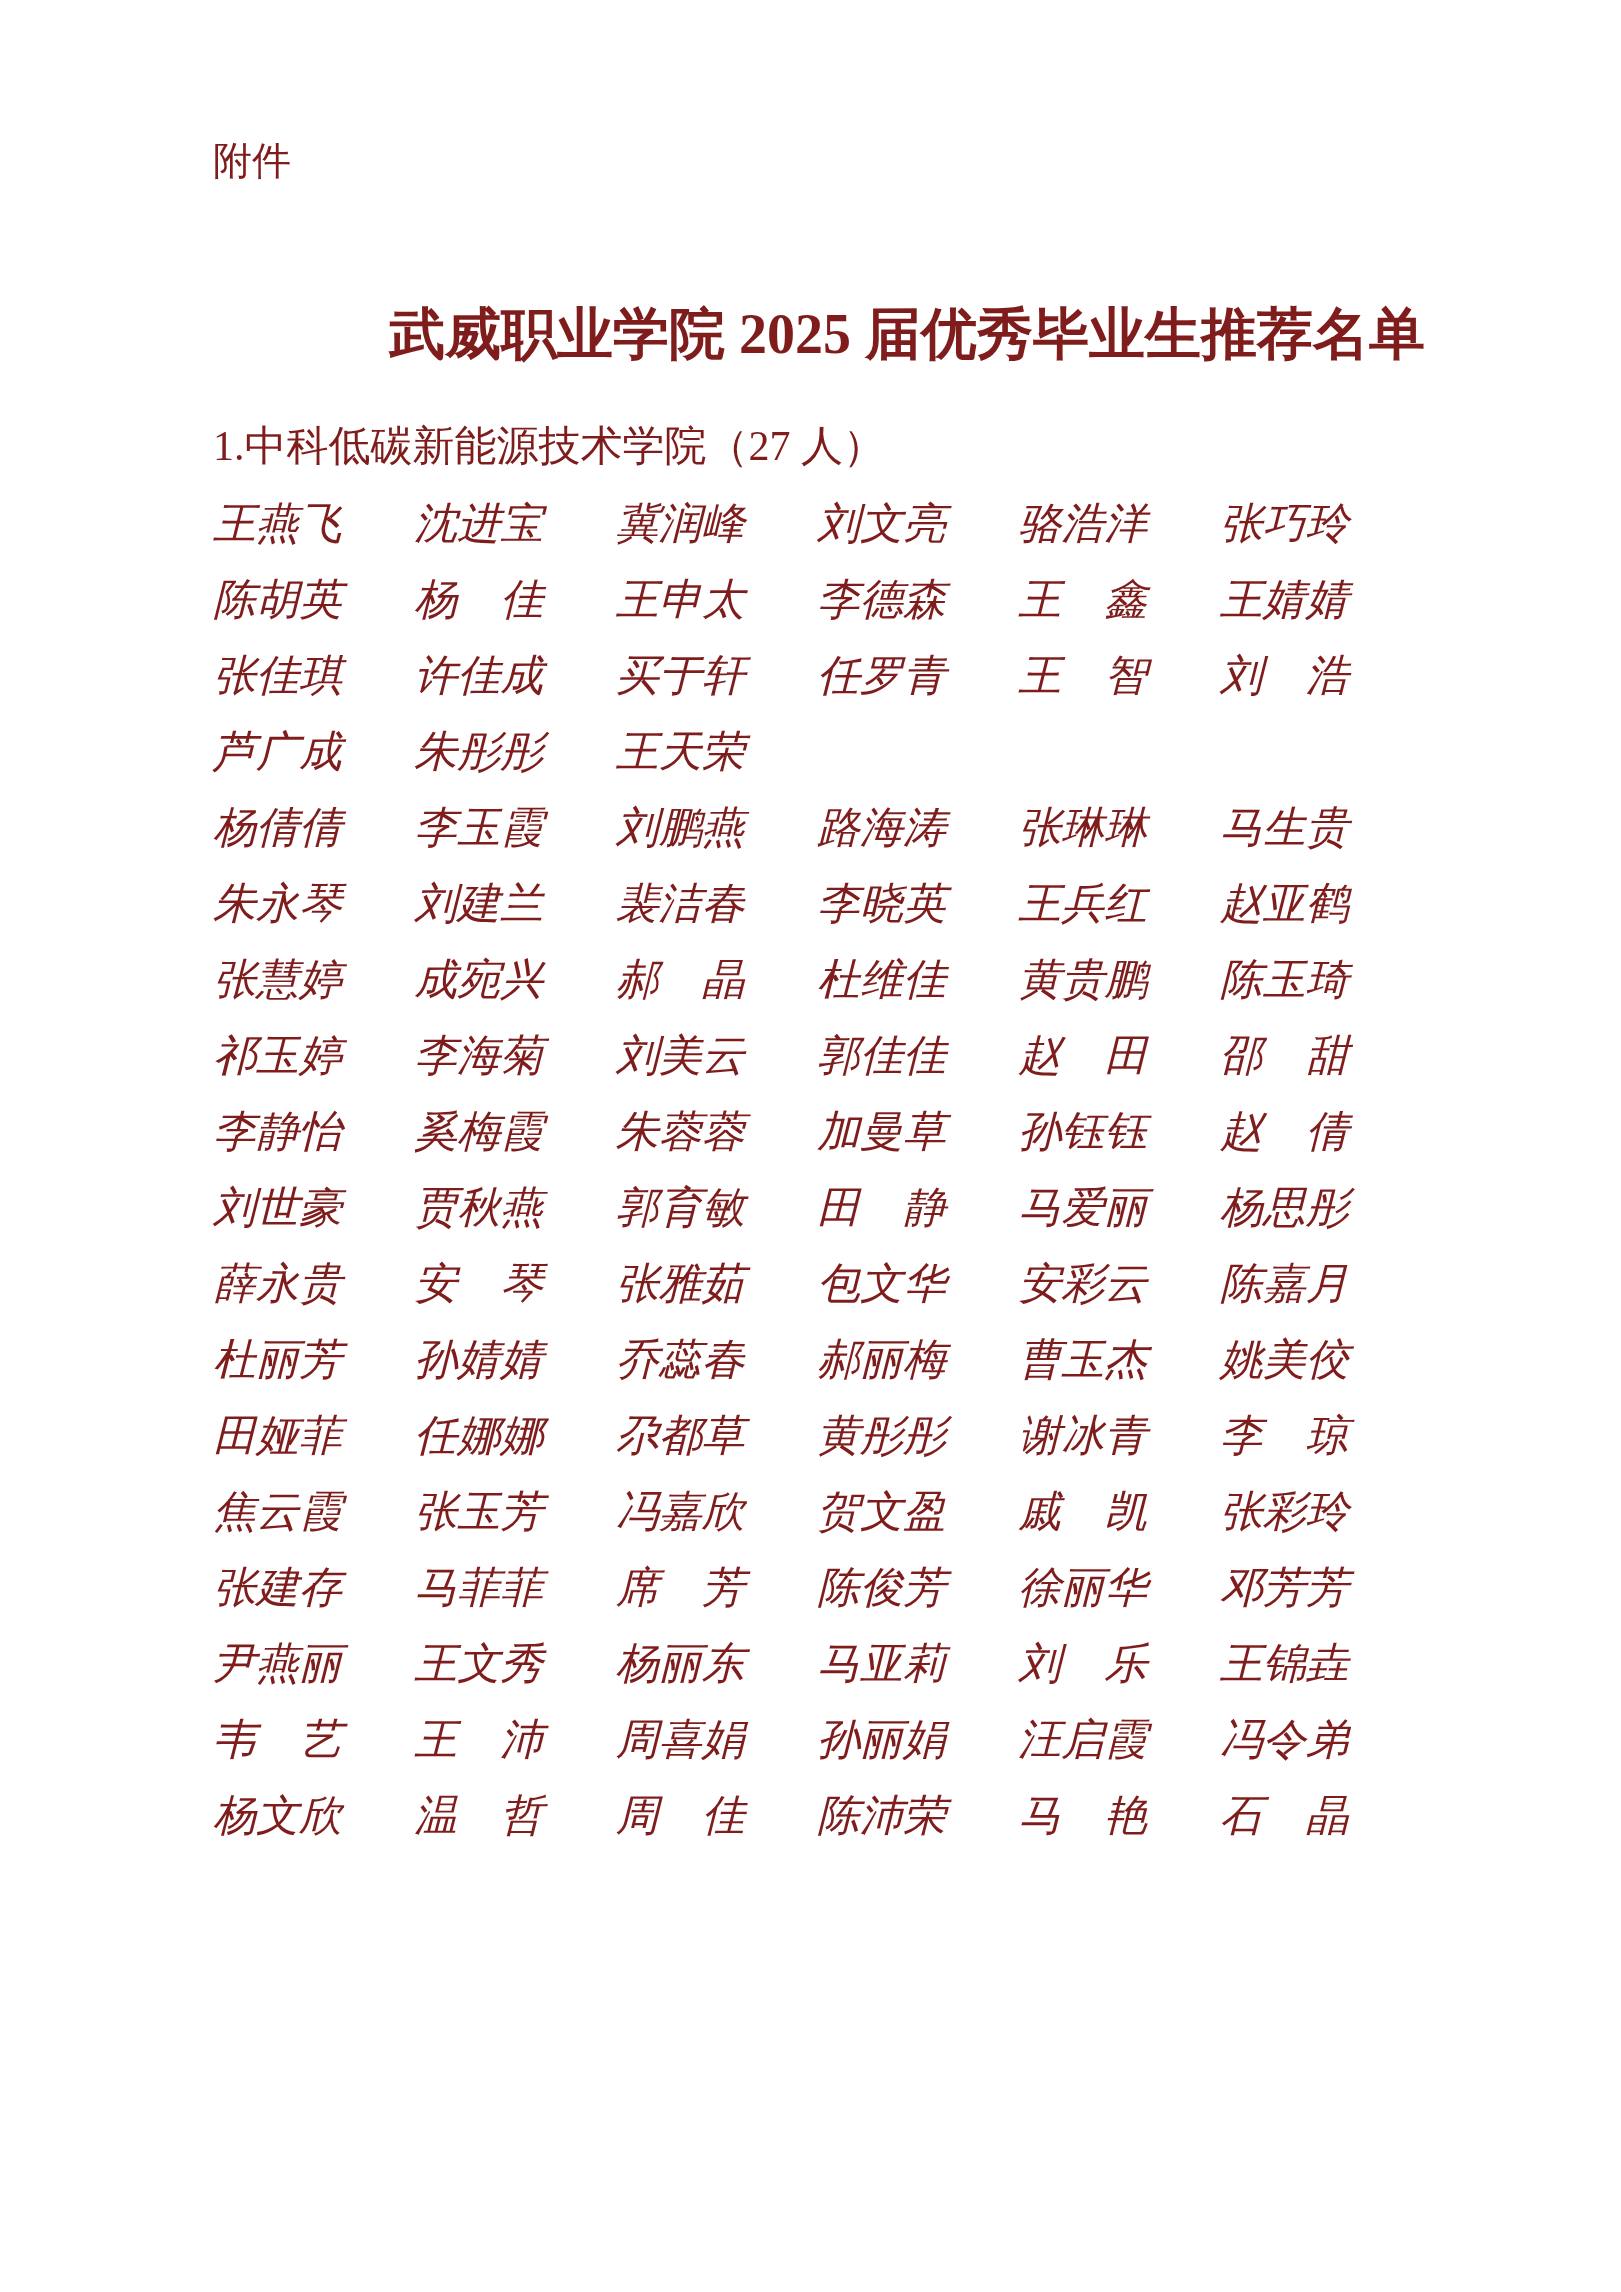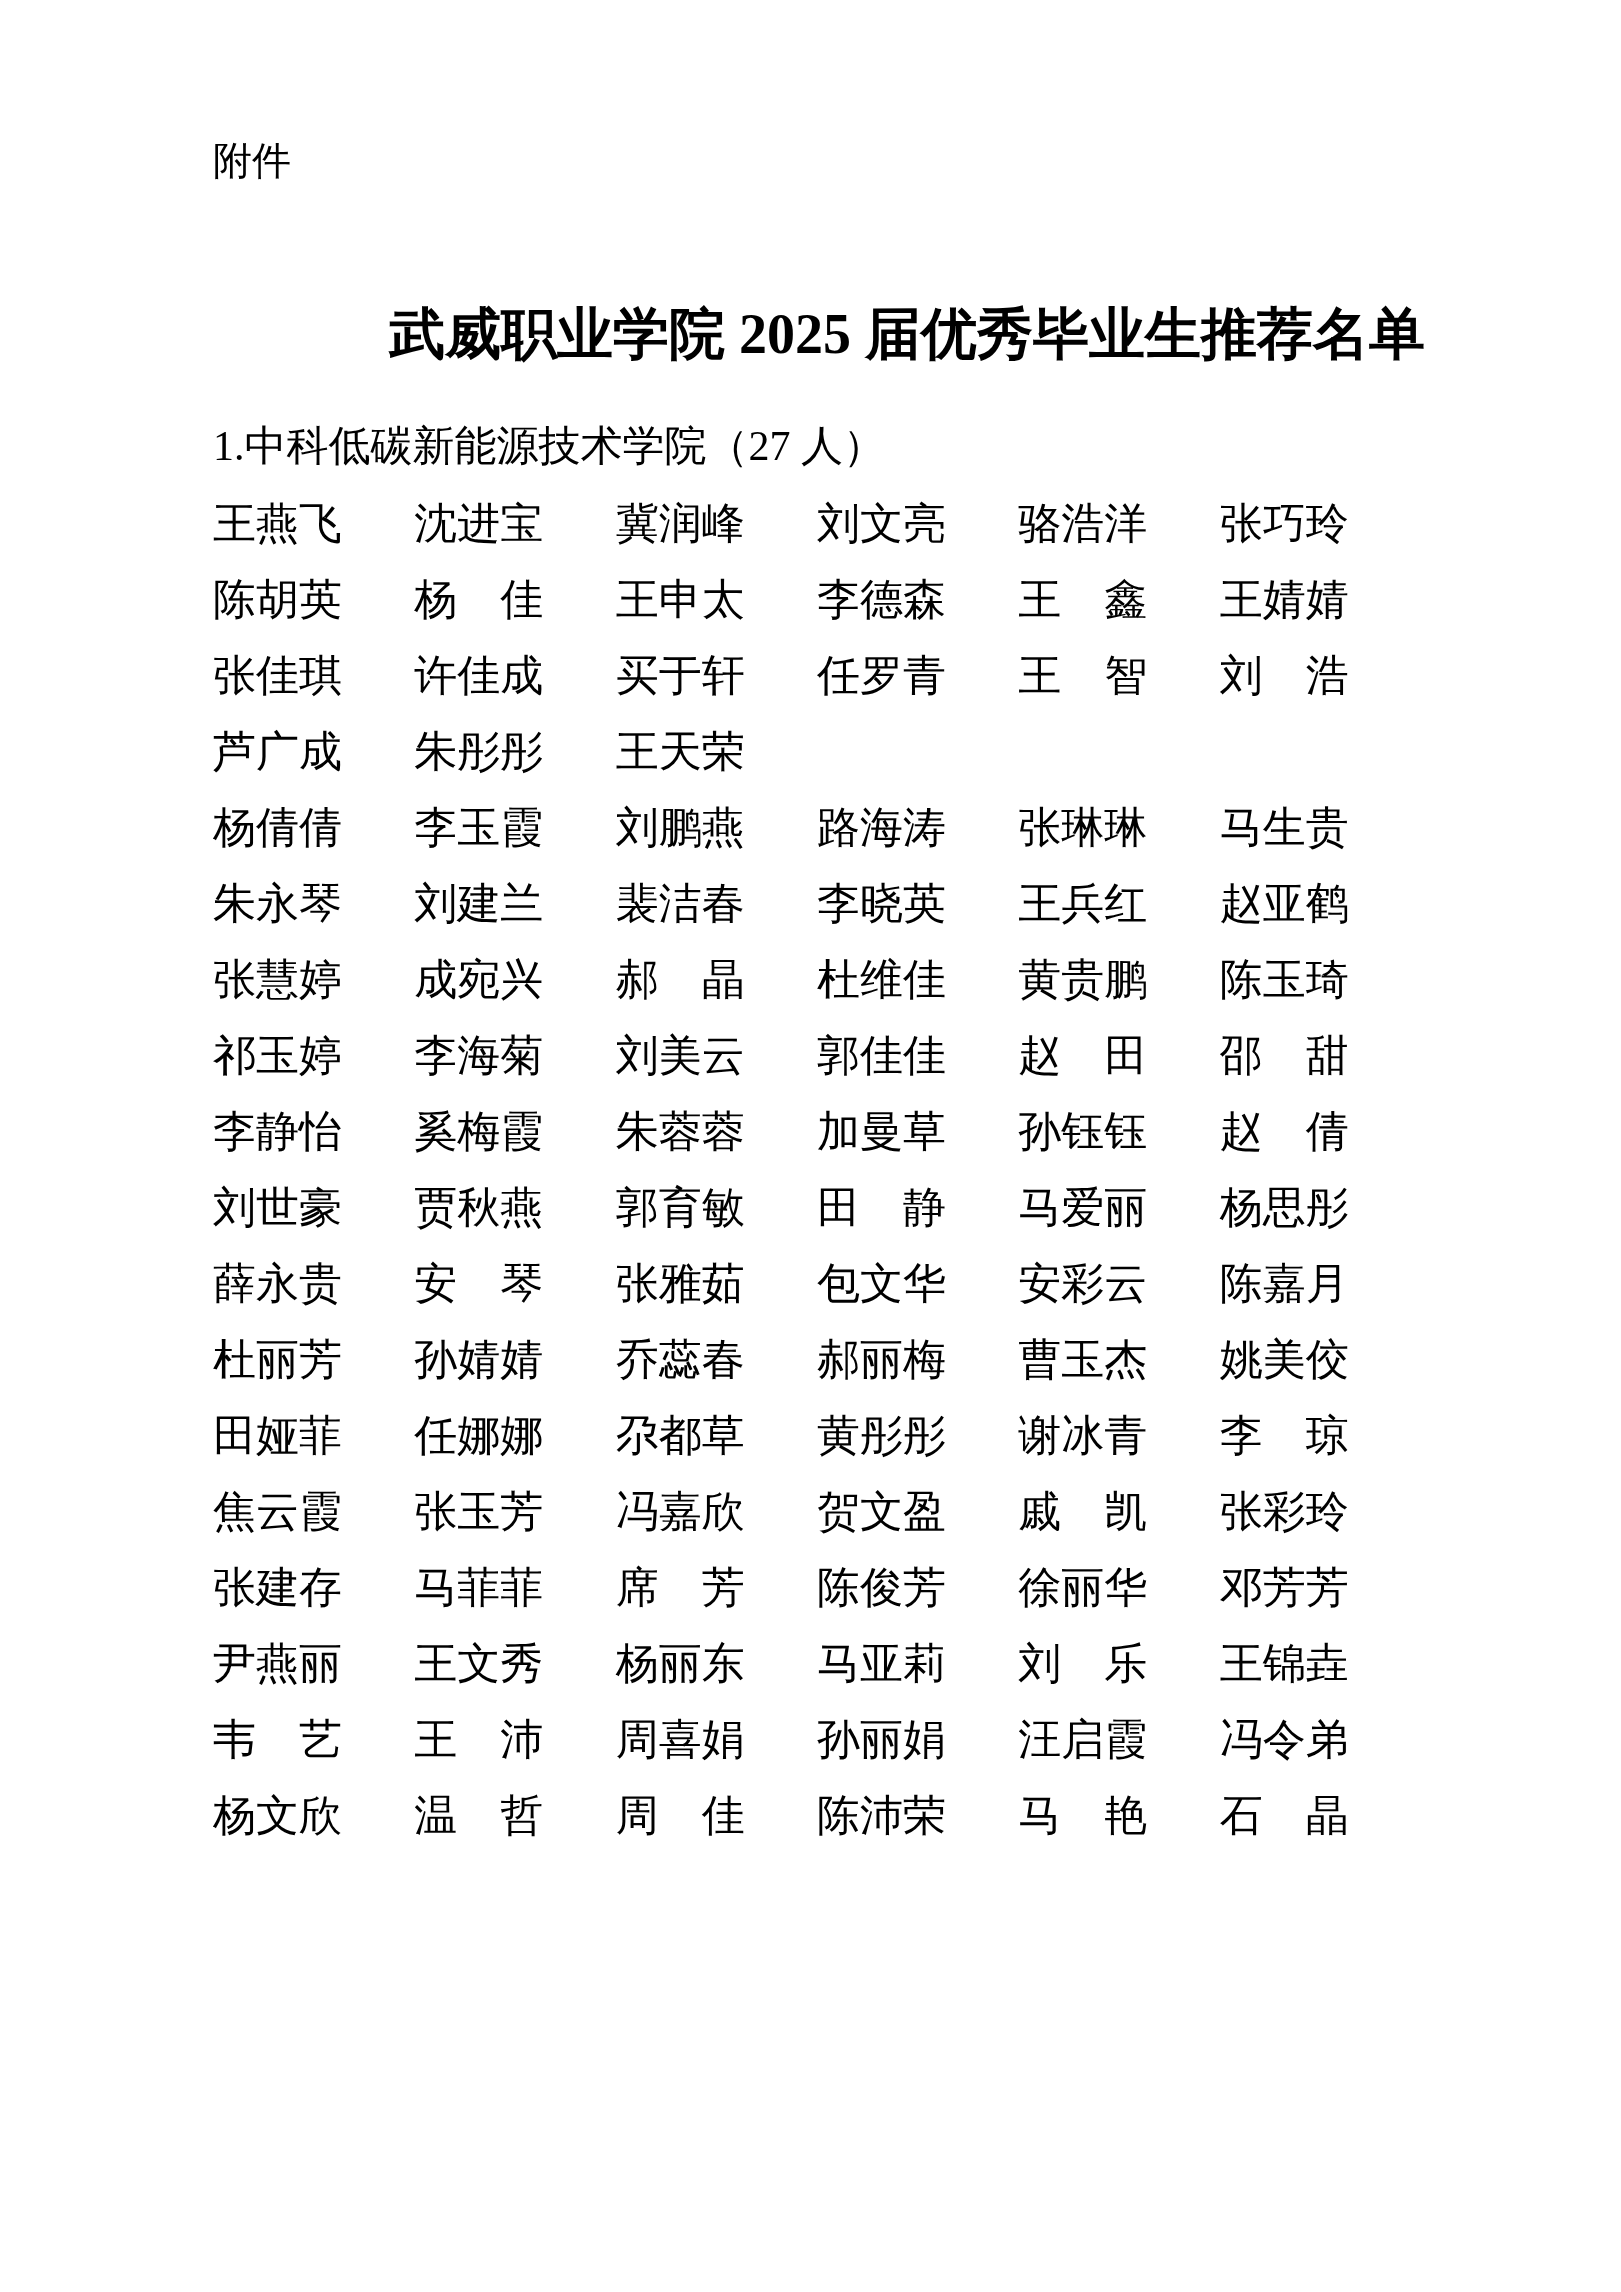--- a/index.html
+++ b/index.html
@@ -5,21 +5,21 @@
   html,body{margin:0;padding:0;background:#e8e8e8;}
   .page{
     position:relative;
     width:1621px;
     height:2293px;
     margin:0 auto;
     background:#ffffff;
     box-sizing:border-box;
     padding:140px 196px 59px 213px;
     font-family:"Liberation Serif","DejaVu Serif",serif;
-    color:#000000;
+    color:#7f1d1d;
     overflow:hidden;
   }
   .attachment{
     font-size:39px;
     line-height:1.1;
     font-family:"Liberation Sans","DejaVu Sans",sans-serif;
   }
   .title{
     font-size:56px;
     font-weight:bold;
@@ -37,20 +37,21 @@
     white-space:nowrap;
   }
   .name-grid{
     margin-top:31px;
   }
   .name-row{
     display:grid;
     grid-template-columns:repeat(6,1fr);
     width:1208px;
     margin-bottom:32px;
+    font-style:italic;
   }
   .name-cell{
     font-size:43px;
     line-height:44px;
     white-space:pre;
     text-align:left;
   }
 </style>
 </head>
 <body>

